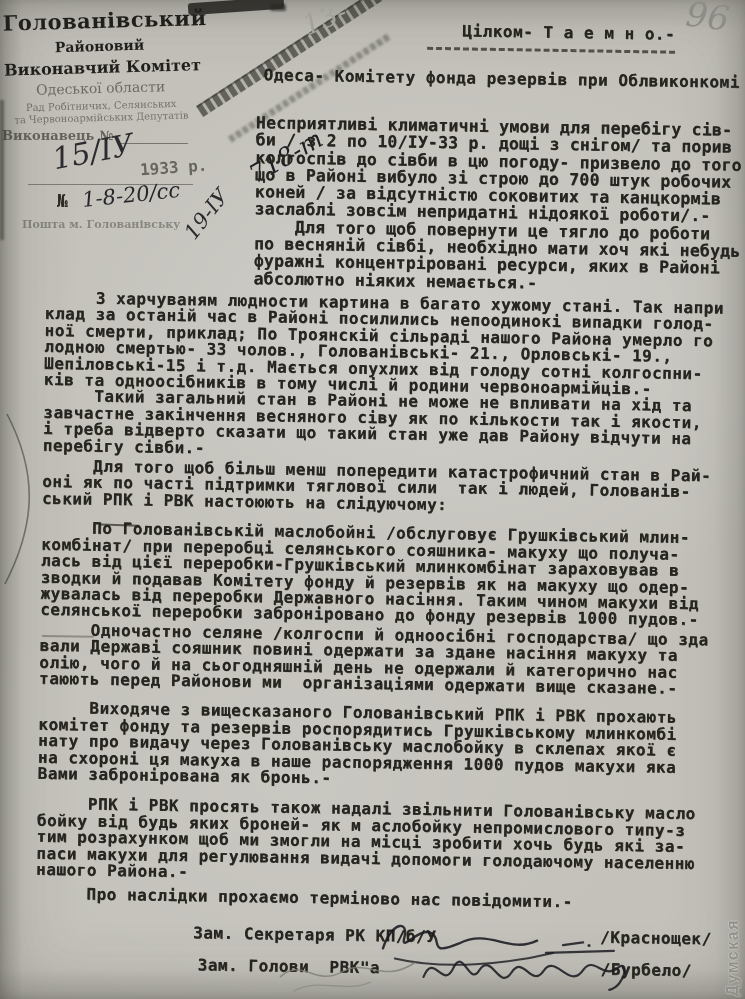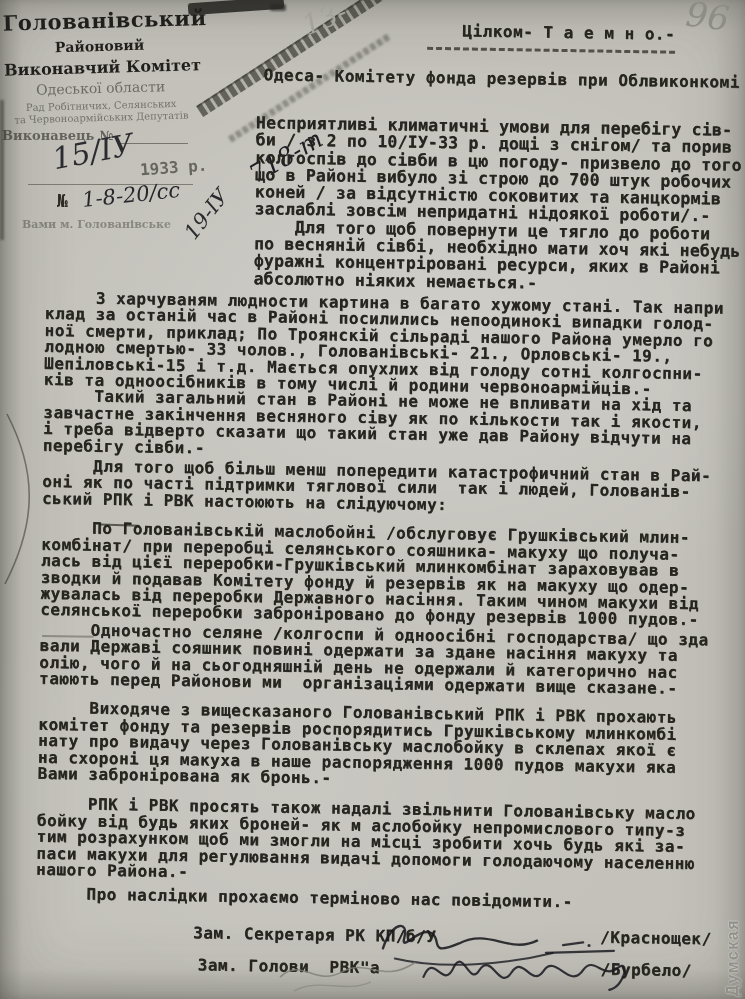--- a/index.html
+++ b/index.html
@@ -124,21 +124,21 @@
         <div class="lh-line lh5">та Червоноармійських Депутатів</div>
       </div>
   </div>
   <div class="executor">Виконавець №</div>
   <div class="exec-rule"></div>
   <div class="date-hand">15/ІУ</div>
   <div class="date-rule"></div>
   <div class="year-printed">1933 р.</div>
   <div class="ref-symbol">№</div>
   <div class="ref-hand">1-8-20/сс</div>
-  <div class="addr-line">Вами м. Голованівське</div>
+  <div class="addr-line">Пошта м. Голованівську</div>
 
   <div class="stamp">
     <div class="stamp-band1"></div>
     <div class="stamp-band2"></div>
   </div>
   <div class="note1">718-т</div>
   <div class="note2">19-ІУ</div>
   <div class="pencil-top">13-</div>
   <div class="pencil-96">96</div>
 

